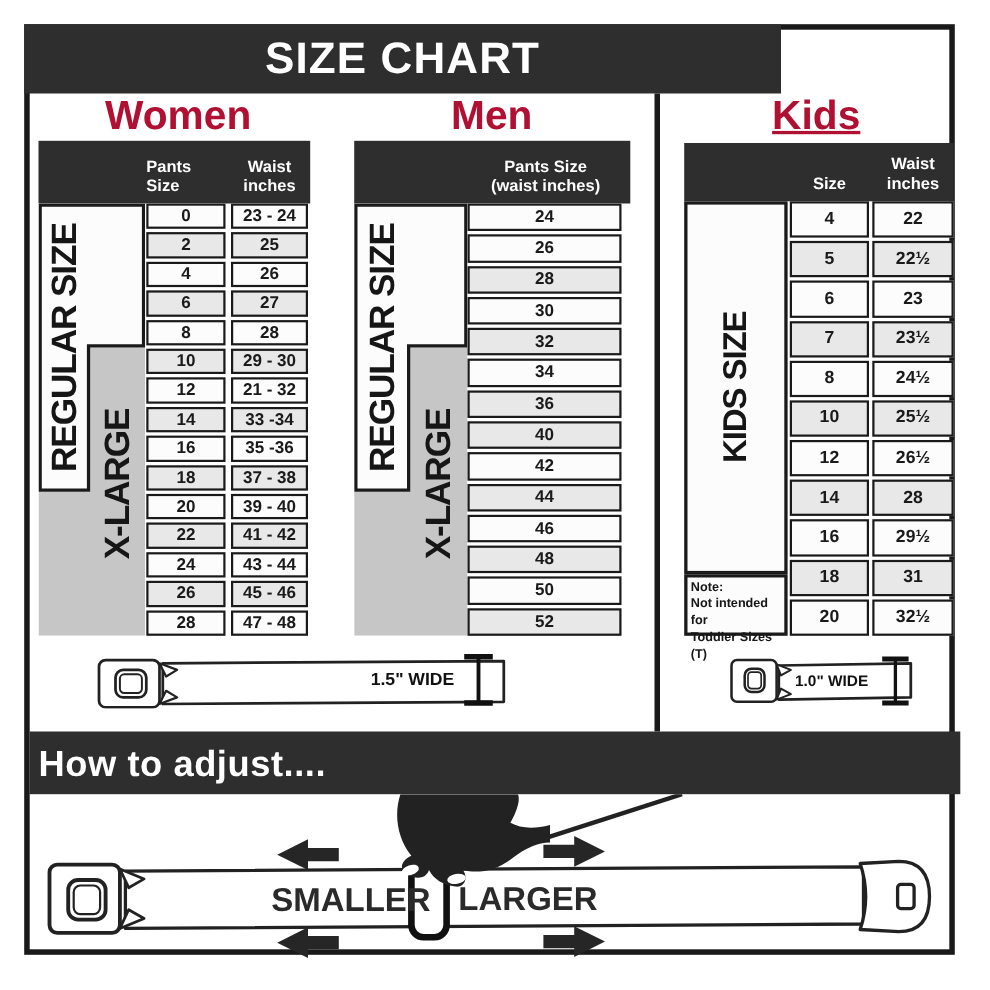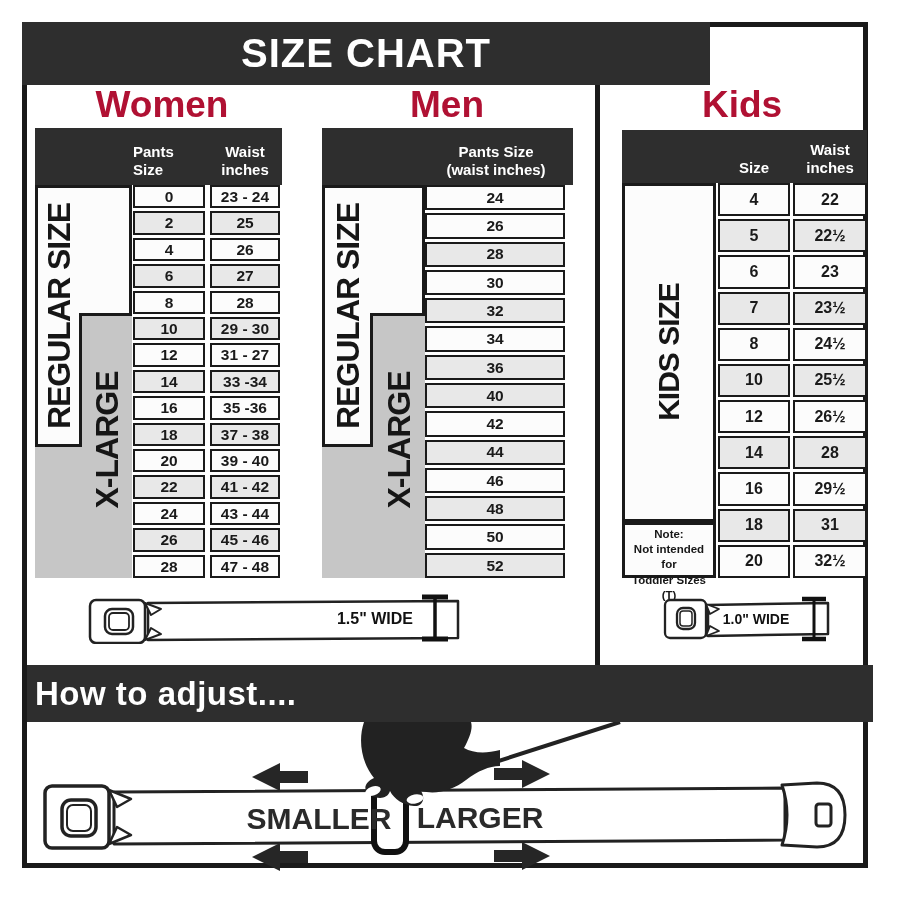--- a/index.html
+++ b/index.html
@@ -12,21 +12,21 @@
   .topbar{position:absolute;left:22px;top:22px;width:688px;height:63px;background:#2e2e2e;
           display:flex;align-items:center;justify-content:center;color:#fff;
           font-size:40px;font-weight:bold;letter-spacing:1px;}
   .divider{position:absolute;left:595px;top:85px;width:5px;height:580px;background:#1a1a1a;}
   .adjustbar{position:absolute;left:27px;top:665px;width:846px;height:57px;background:#2e2e2e;
              display:flex;align-items:center;padding-left:8px;color:#fff;
              font-size:33px;font-weight:bold;letter-spacing:.5px;}
 
   .heading{position:absolute;top:84px;width:170px;text-align:center;
            font-size:37px;font-weight:bold;color:#b01133;}
-  .heading.women{left:77px;} .heading.men{left:362px;} .heading.kids{left:657px;}
+  .heading.women{left:77px;} .heading.men{left:362px;} .heading.kids{left:657px;text-decoration:underline;}
 
   .table{position:absolute;}
   .table.women{left:35px;top:128px;width:247px;height:450px;}
   .table.men{left:322px;top:128px;width:251px;height:450px;}
   .table.kids{left:622px;top:130px;width:245px;height:448px;}
 
   .thead{position:absolute;left:0;top:0;width:100%;background:#2e2e2e;color:#fff;}
   .table.women .thead,.table.men .thead{height:57px;}
   .table.kids .thead{height:53px;}
   .th{position:absolute;bottom:0;display:flex;flex-direction:column;justify-content:flex-end;
@@ -47,21 +47,21 @@
   .rows-m{left:103px;top:57px;width:140px;height:393px;grid-template-columns:1fr;}
   .rows-k{left:96px;top:53px;width:149px;height:395px;grid-template-columns:72px 74px;column-gap:3px;}
   .cell{border:2.5px solid #1a1a1a;background:#fcfcfc;display:flex;align-items:center;
         justify-content:center;font-weight:bold;font-size:15.5px;color:#1a1a1a;line-height:1;}
   .rows-k .cell{font-size:16px;}
   .cell.alt{background:#e8e8e8;}
 
   .sidebox{position:absolute;background:#fcfcfc;border:3px solid #1a1a1a;}
   .note{position:absolute;left:0;top:392px;width:94px;height:56px;background:#fcfcfc;
         border:3px solid #1a1a1a;padding:2px 3px;font-size:11.5px;font-weight:bold;
-        line-height:1.32;color:#161616;text-align:center;}
+        line-height:1.32;color:#161616;}
 
   .beltsvg{position:absolute;}
   .belt-label{position:absolute;font-weight:bold;color:#111;text-align:center;}
   .belt-label.adult{left:333px;top:610px;width:84px;font-size:16px;}
   .belt-label.kids{left:714px;top:611px;width:84px;font-size:14px;}
 
   .adjust-word{position:absolute;font-weight:bold;color:#2a2a2a;font-size:30px;text-align:center;}
   .adjust-word.smaller{left:201px;top:802px;width:160px;margin-left:38px;}
   .adjust-word.larger{left:402px;top:801px;width:156px;}
 </style>
@@ -110,21 +110,21 @@
         <div class="cell alt">6</div>
         <div class="cell alt">27</div>
 
         <div class="cell">8</div>
         <div class="cell">28</div>
 
         <div class="cell alt">10</div>
         <div class="cell alt">29 - 30</div>
 
         <div class="cell">12</div>
-        <div class="cell">31 - 27</div>
+        <div class="cell">21 - 32</div>
 
         <div class="cell alt">14</div>
         <div class="cell alt">33 -34</div>
 
         <div class="cell">16</div>
         <div class="cell">35 -36</div>
 
         <div class="cell alt">18</div>
         <div class="cell alt">37 - 38</div>
 

